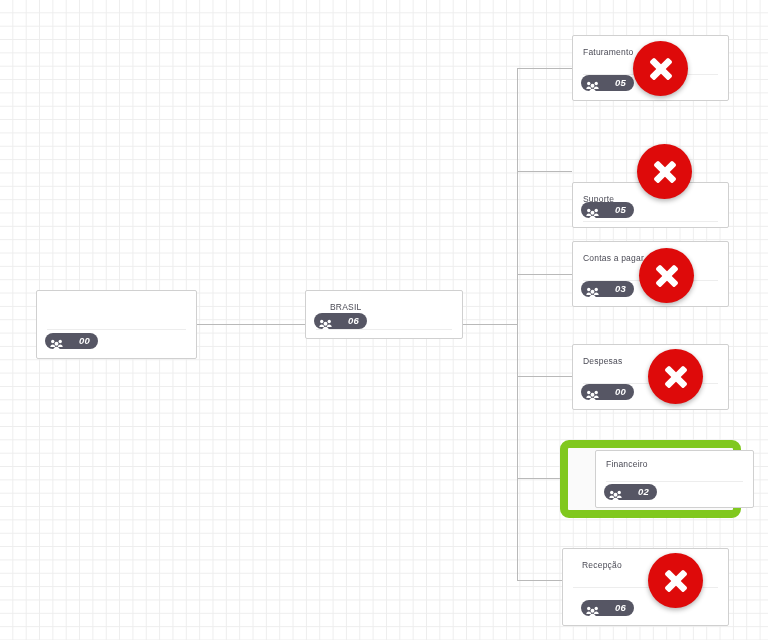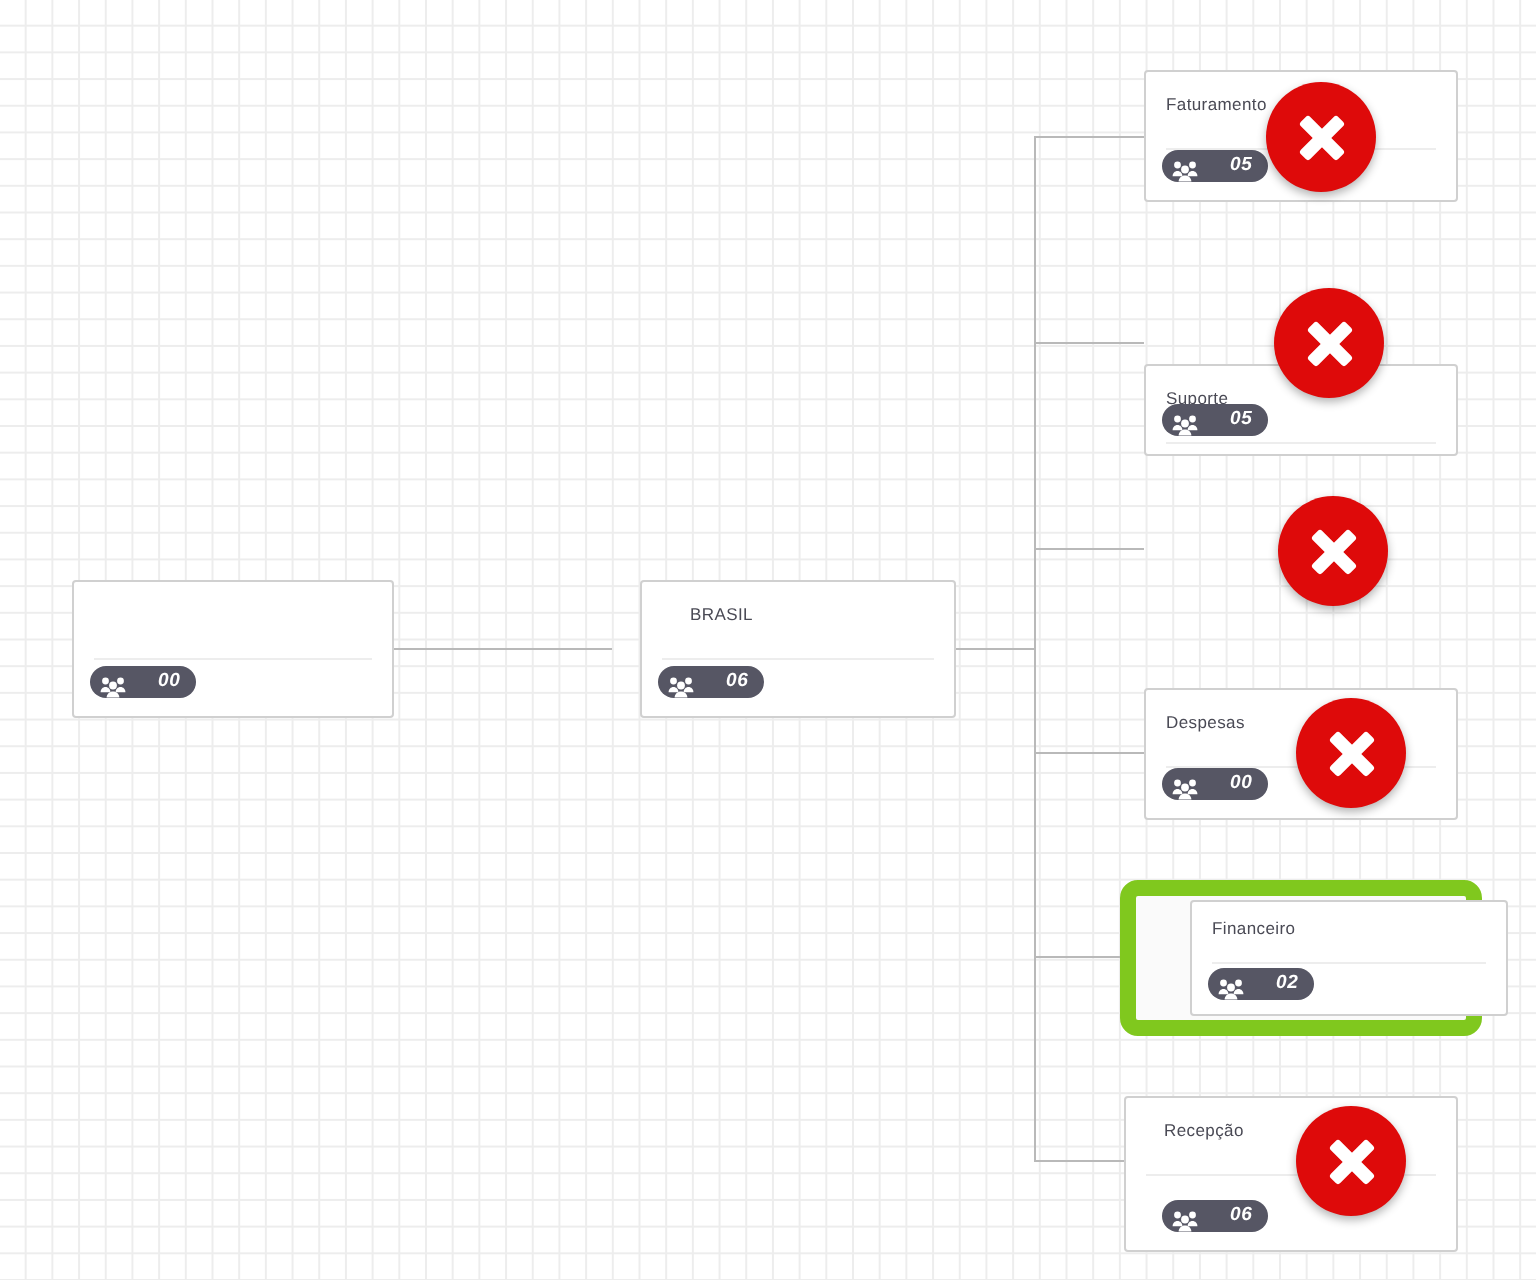--- a/index.html
+++ b/index.html
@@ -142,21 +142,21 @@
             <path d="M15.6 16.2c0-3.1 2.2-5.2 4.9-5.2s4.9 2.1 4.9 5.2z" fill="#ffffff"></path>
             <circle cx="13" cy="9.5" r="3.9" fill="#ffffff"></circle>
             <path d="M6.6 21.6c0-3.6 2.8-6.2 6.4-6.2s6.4 2.6 6.4 6.2z" fill="#ffffff"></path>
           </svg>
         </span>
         <span class="badge-count">00</span>
       </div>
     </div>
   </div>
 
-  <div class="node" style="left:320px; top:290px; width:158px; height:69px;">
+  <div class="node" style="left:305px; top:290px; width:158px; height:49px;">
     <div class="node-inner">
       <div class="node-title" style="left:24px;">BRASIL</div>
       <div class="node-divider"></div>
       <div class="badge">
         <span class="badge-icon">
           <svg viewBox="0 0 26 22" width="13" height="11" aria-hidden="true">
             <circle cx="5.5" cy="5" r="3.4" fill="#ffffff"></circle>
             <path d="M0.6 16.2c0-3.1 2.2-5.2 4.9-5.2s4.9 2.1 4.9 5.2z" fill="#ffffff"></path>
             <circle cx="20.5" cy="5" r="3.4" fill="#ffffff"></circle>
             <path d="M15.6 16.2c0-3.1 2.2-5.2 4.9-5.2s4.9 2.1 4.9 5.2z" fill="#ffffff"></path>
@@ -214,20 +214,39 @@
       </div>
     </div>
   </div>
   <div class="x-marker" style="left:637px; top:144px;">
     <svg width="30" height="30" viewBox="0 0 30 30" aria-hidden="true">
       <path d="M8 5.6 L24.4 22 L22 24.4 L5.6 8 Z" fill="#ffffff" stroke="#ffffff" stroke-width="3.2" stroke-linejoin="round"></path>
       <path d="M22 5.6 L24.4 8 L8 24.4 L5.6 22 Z" fill="#ffffff" stroke="#ffffff" stroke-width="3.2" stroke-linejoin="round"></path>
     </svg>
   </div>
 
+  <div class="node" style="left:572px; top:241px; width:157px; height:66px;">
+    <div class="node-inner">
+      <div class="node-title">Contas a pagar</div>
+      <div class="node-divider"></div>
+      <div class="badge">
+        <span class="badge-icon">
+          <svg viewBox="0 0 26 22" width="13" height="11" aria-hidden="true">
+            <circle cx="5.5" cy="5" r="3.4" fill="#ffffff"></circle>
+            <path d="M0.6 16.2c0-3.1 2.2-5.2 4.9-5.2s4.9 2.1 4.9 5.2z" fill="#ffffff"></path>
+            <circle cx="20.5" cy="5" r="3.4" fill="#ffffff"></circle>
+            <path d="M15.6 16.2c0-3.1 2.2-5.2 4.9-5.2s4.9 2.1 4.9 5.2z" fill="#ffffff"></path>
+            <circle cx="13" cy="9.5" r="3.9" fill="#ffffff"></circle>
+            <path d="M6.6 21.6c0-3.6 2.8-6.2 6.4-6.2s6.4 2.6 6.4 6.2z" fill="#ffffff"></path>
+          </svg>
+        </span>
+        <span class="badge-count">03</span>
+      </div>
+    </div>
+  </div>
   <div class="x-marker" style="left:639px; top:248px;">
     <svg width="30" height="30" viewBox="0 0 30 30" aria-hidden="true">
       <path d="M8 5.6 L24.4 22 L22 24.4 L5.6 8 Z" fill="#ffffff" stroke="#ffffff" stroke-width="3.2" stroke-linejoin="round"></path>
       <path d="M22 5.6 L24.4 8 L8 24.4 L5.6 22 Z" fill="#ffffff" stroke="#ffffff" stroke-width="3.2" stroke-linejoin="round"></path>
     </svg>
   </div>
 
   <div class="node" style="left:572px; top:344px; width:157px; height:66px;">
     <div class="node-inner">
       <div class="node-title">Despesas</div>

